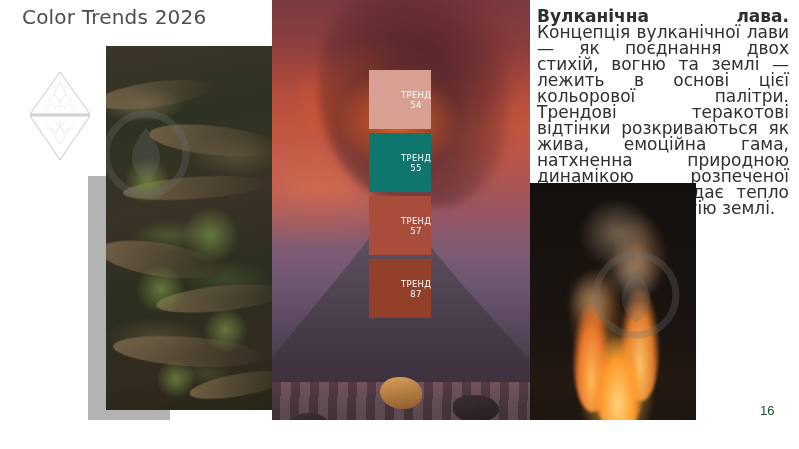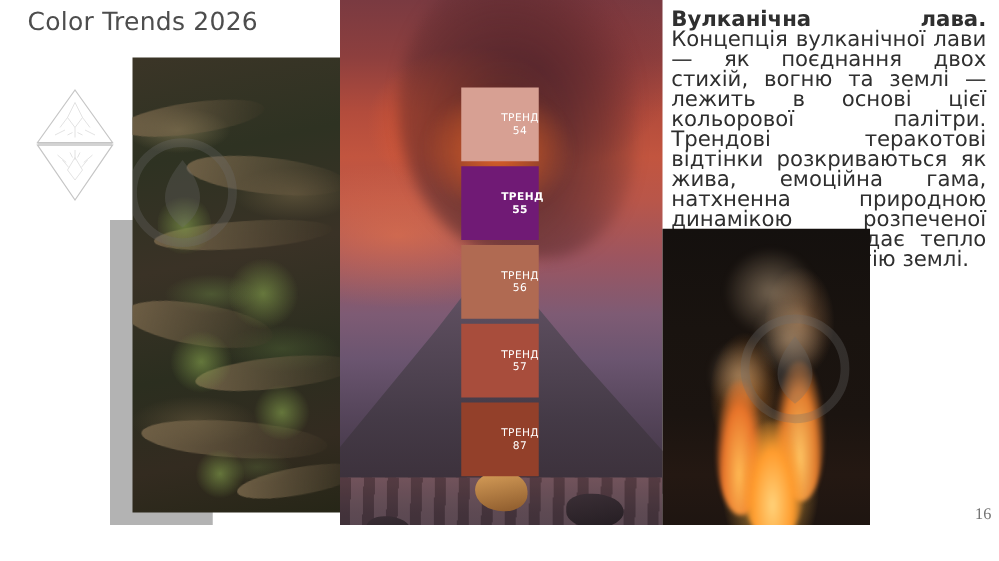--- a/index.html
+++ b/index.html
@@ -160,23 +160,22 @@
 
   
   .rule{
     position:absolute;left:696px;top:424px;width:103px;height:1px;background:#9a9a9a;
   }
   .rule2{
     position:absolute;left:530px;top:424px;width:166px;height:1px;background:#c9c9c9;
   }
   .pagenum{
     position:absolute;left:760px;top:403px;
-    font-size:13px;color:#737373;
-    font-family:Liberation Serif, serif;
-    margin-left:20px;
+    font-size:13px;color:#14532d;
+    font-family:Liberation Sans, sans-serif;
   }
 
   
   .wm{position:absolute;opacity:.30;}
 </style>
 </head>
 <body>
 
 <div class="slide">
 
@@ -234,25 +233,22 @@
     <div class="volcano-lavarock" style="left:42%;top:84%;width:16%;height:7%;"></div>
     <div class="volcano-rock" style="left:70%;top:88%;width:18%;height:6%;"></div>
     <div class="volcano-rock" style="left:8%;top:92%;width:14%;height:5%;"></div>
     <div class="volcano-rock" style="left:30%;top:95%;width:12%;height:4%;"></div>
   </div>
 
   <div class="swatches">
     <div class="swatch" style="background: rgb(215, 160, 147);">
       <span class="lbl">ТРЕНД 54</span>
     </div>
-    <div class="swatch" style="background: #701a75; font-weight: bold;">
+    <div class="swatch" style="background: #0f766e;">
       <span class="lbl">ТРЕНД 55</span>
-    </div>
-    <div class="swatch" style="background: rgb(176, 106, 82);">
-      <span class="lbl">ТРЕНД 56</span>
     </div>
     <div class="swatch" style="background: rgb(168, 77, 60);">
       <span class="lbl">ТРЕНД 57</span>
     </div>
     <div class="swatch" style="background: rgb(147, 64, 42);">
       <span class="lbl">ТРЕНД 87</span>
     </div>
   </div>
 
   <div class="body-text">

